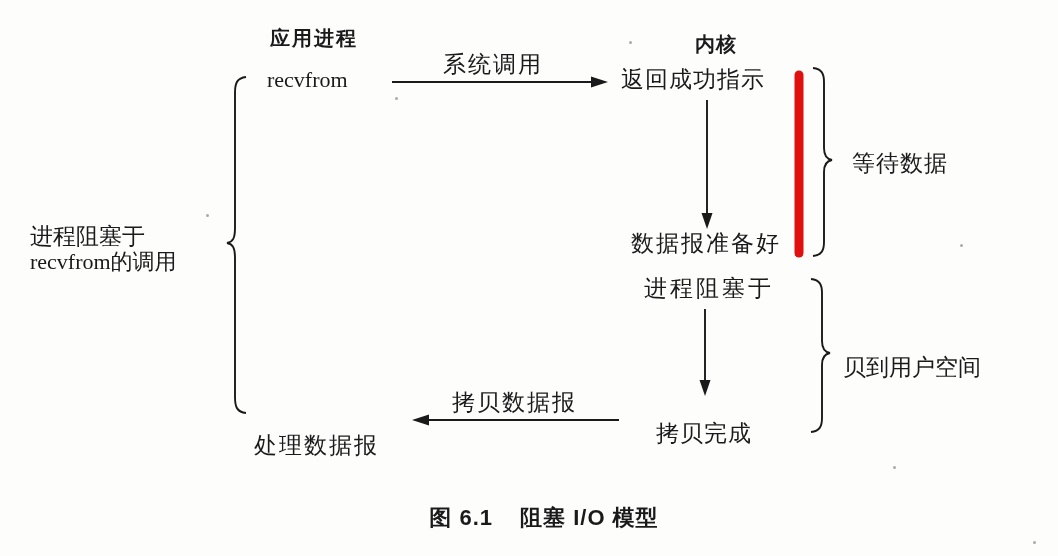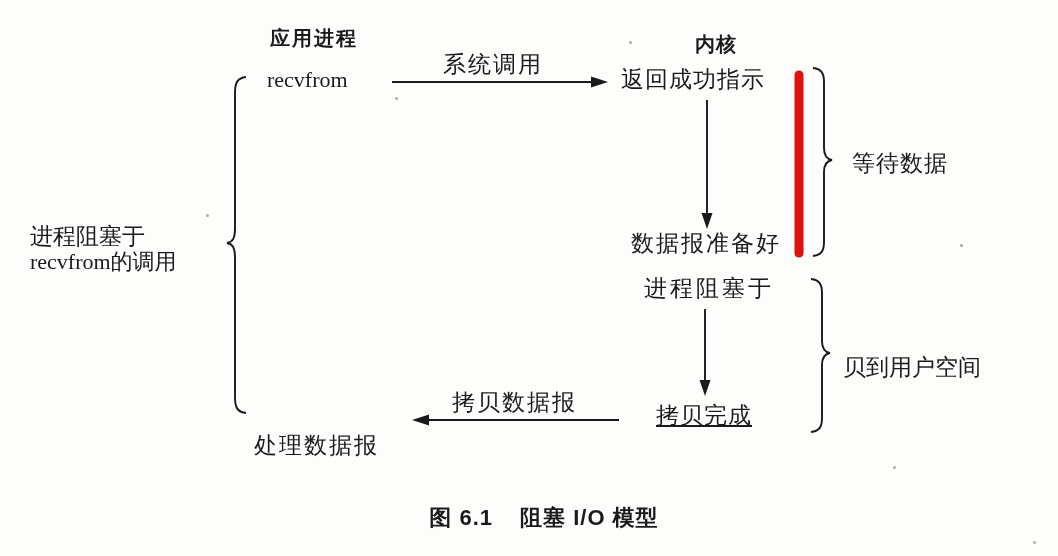--- a/index.html
+++ b/index.html
@@ -95,21 +95,21 @@
 
   <div class="txt hdr" style="left:257px; top:27px;">应用进程</div>
   <div class="txt hdr" style="left:682px; top:33px; letter-spacing:1px;">内核</div>
 
   <div class="txt serif" style="left:267px; top:68px; font-size:22px;">recvfrom</div>
   <div class="txt" style="left:443px; top:52px; letter-spacing:2px;">系统调用</div>
 
   <div class="txt" style="left:621px; top:67px; letter-spacing:1px;">返回成功指示</div>
   <div class="txt" style="left:631px; top:231px; letter-spacing:2px;">数据报准备好</div>
   <div class="txt" style="left:644px; top:276px; letter-spacing:3px;">进程阻塞于</div>
-  <div class="txt" style="left:656px; top:403px; letter-spacing:1px;text-decoration:underline;">拷贝完成</div>
+  <div class="txt" style="left:656px; top:421px; letter-spacing:1px;">拷贝完成</div>
 
   <div class="txt" style="left:852px; top:151px; letter-spacing:1px;">等待数据</div>
   <div class="txt center2" style="left:843px; top:330px; width:192px;">
     <br>
     <span>贝到用户空间</span>
   </div>
   <div class="txt center2" style="left:30px; top:224px; width:200px;">
     <span>进程阻塞于</span><br>
     <span class="serif" style="font-size:22px;">recvfrom的调用</span>
   </div>

